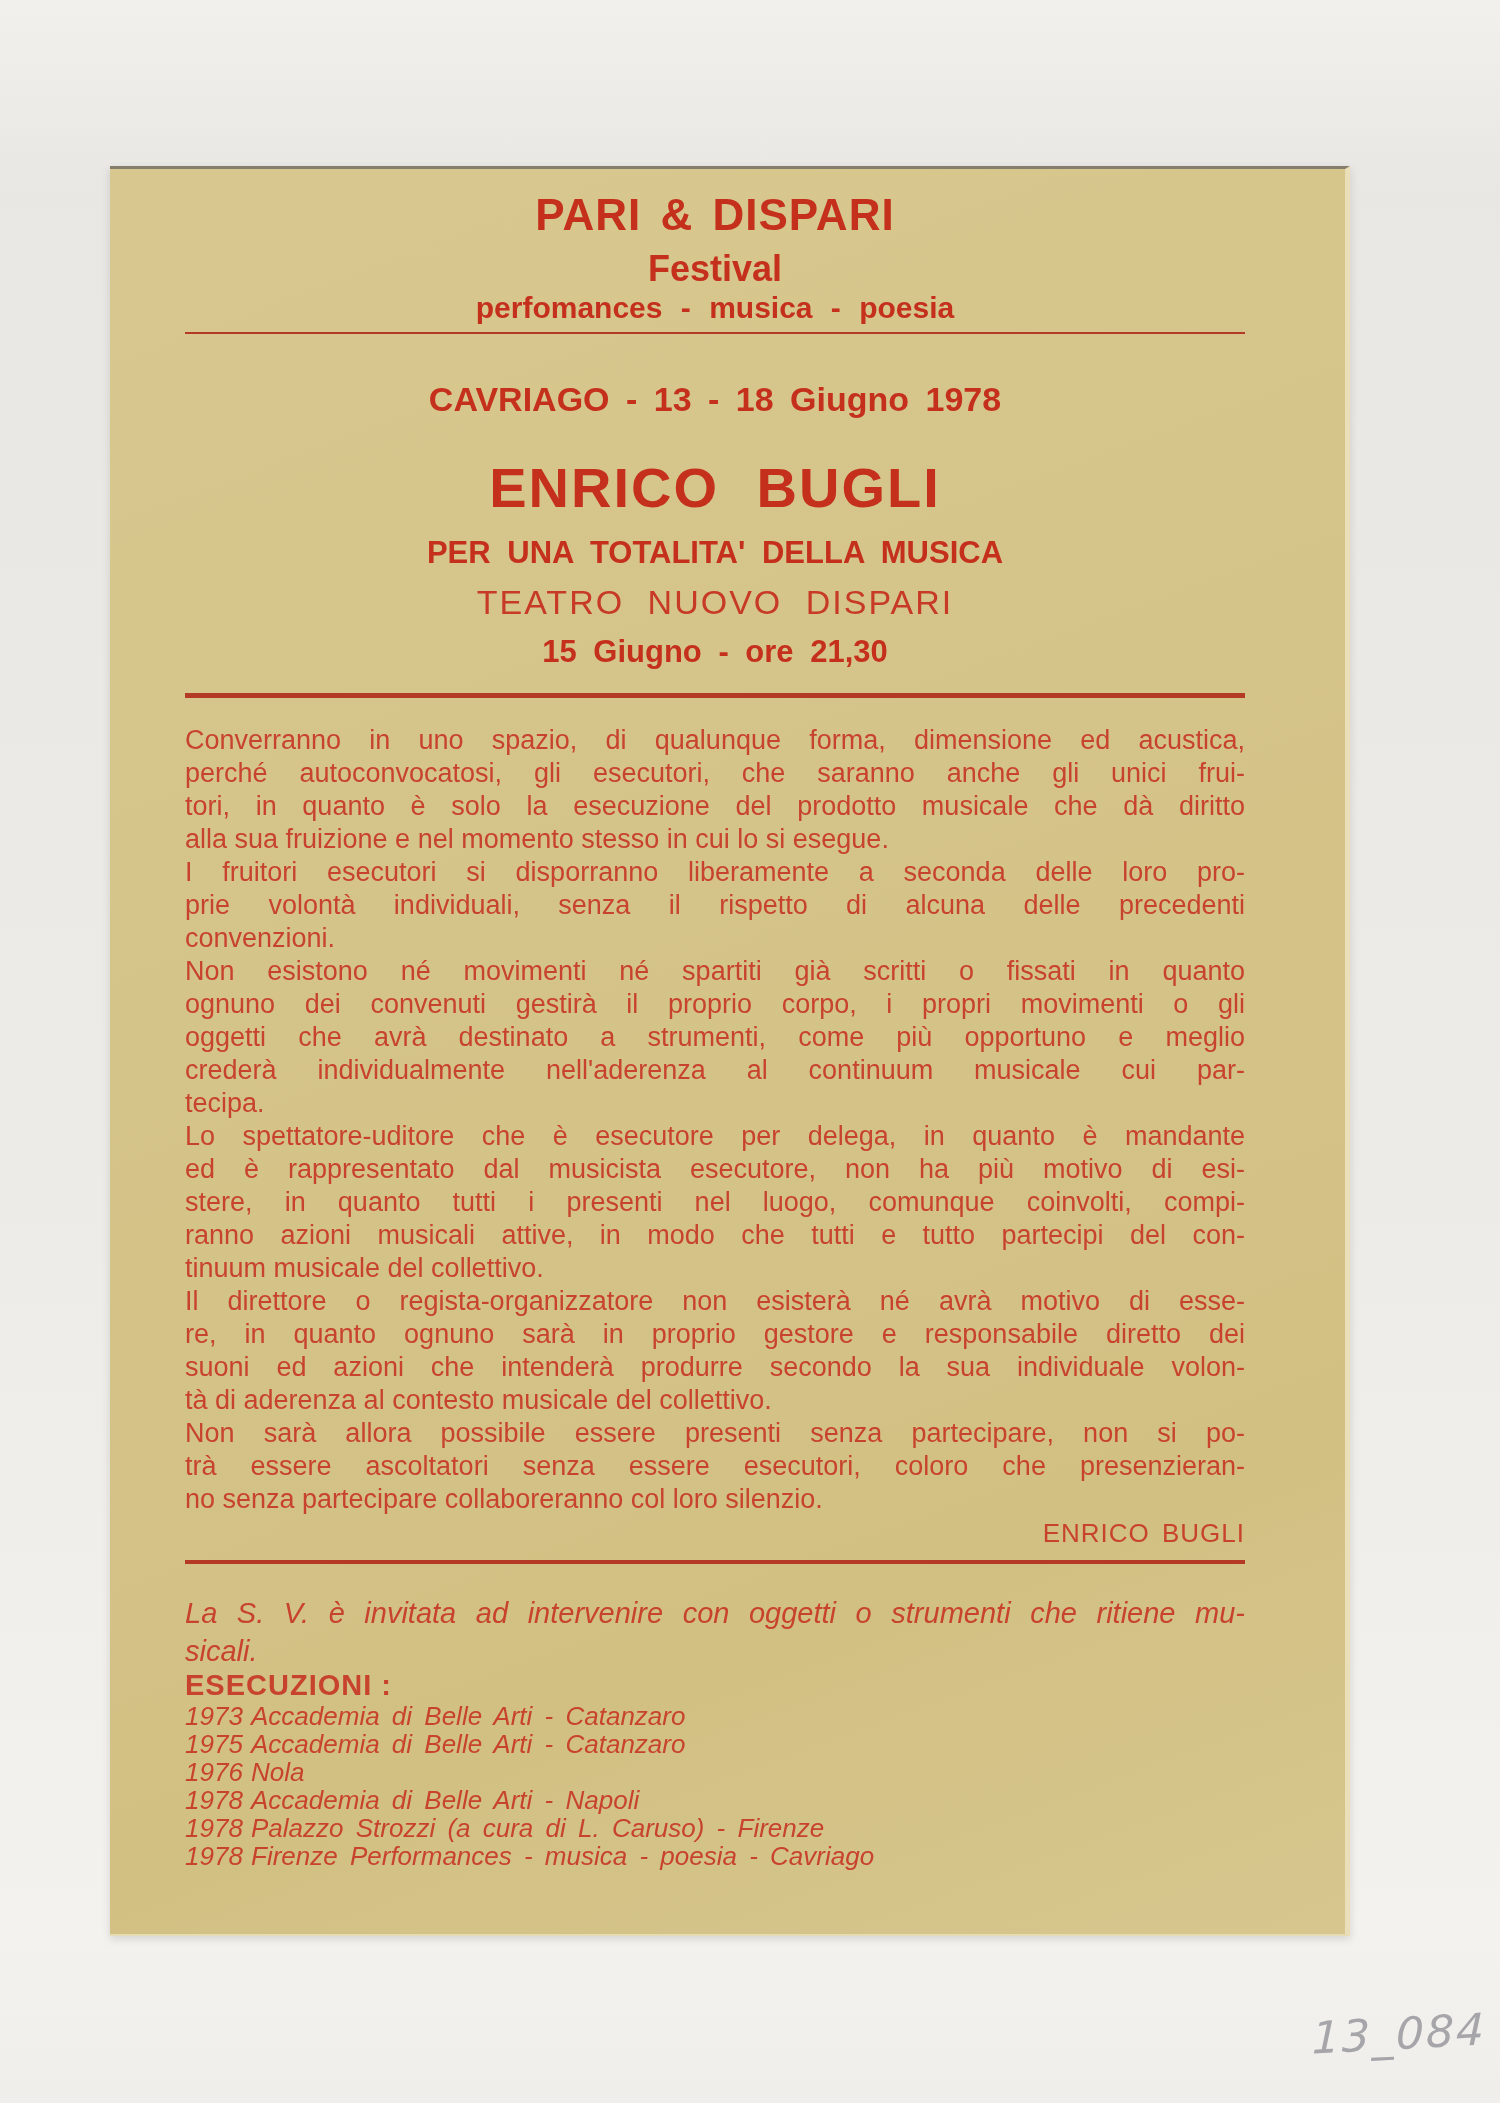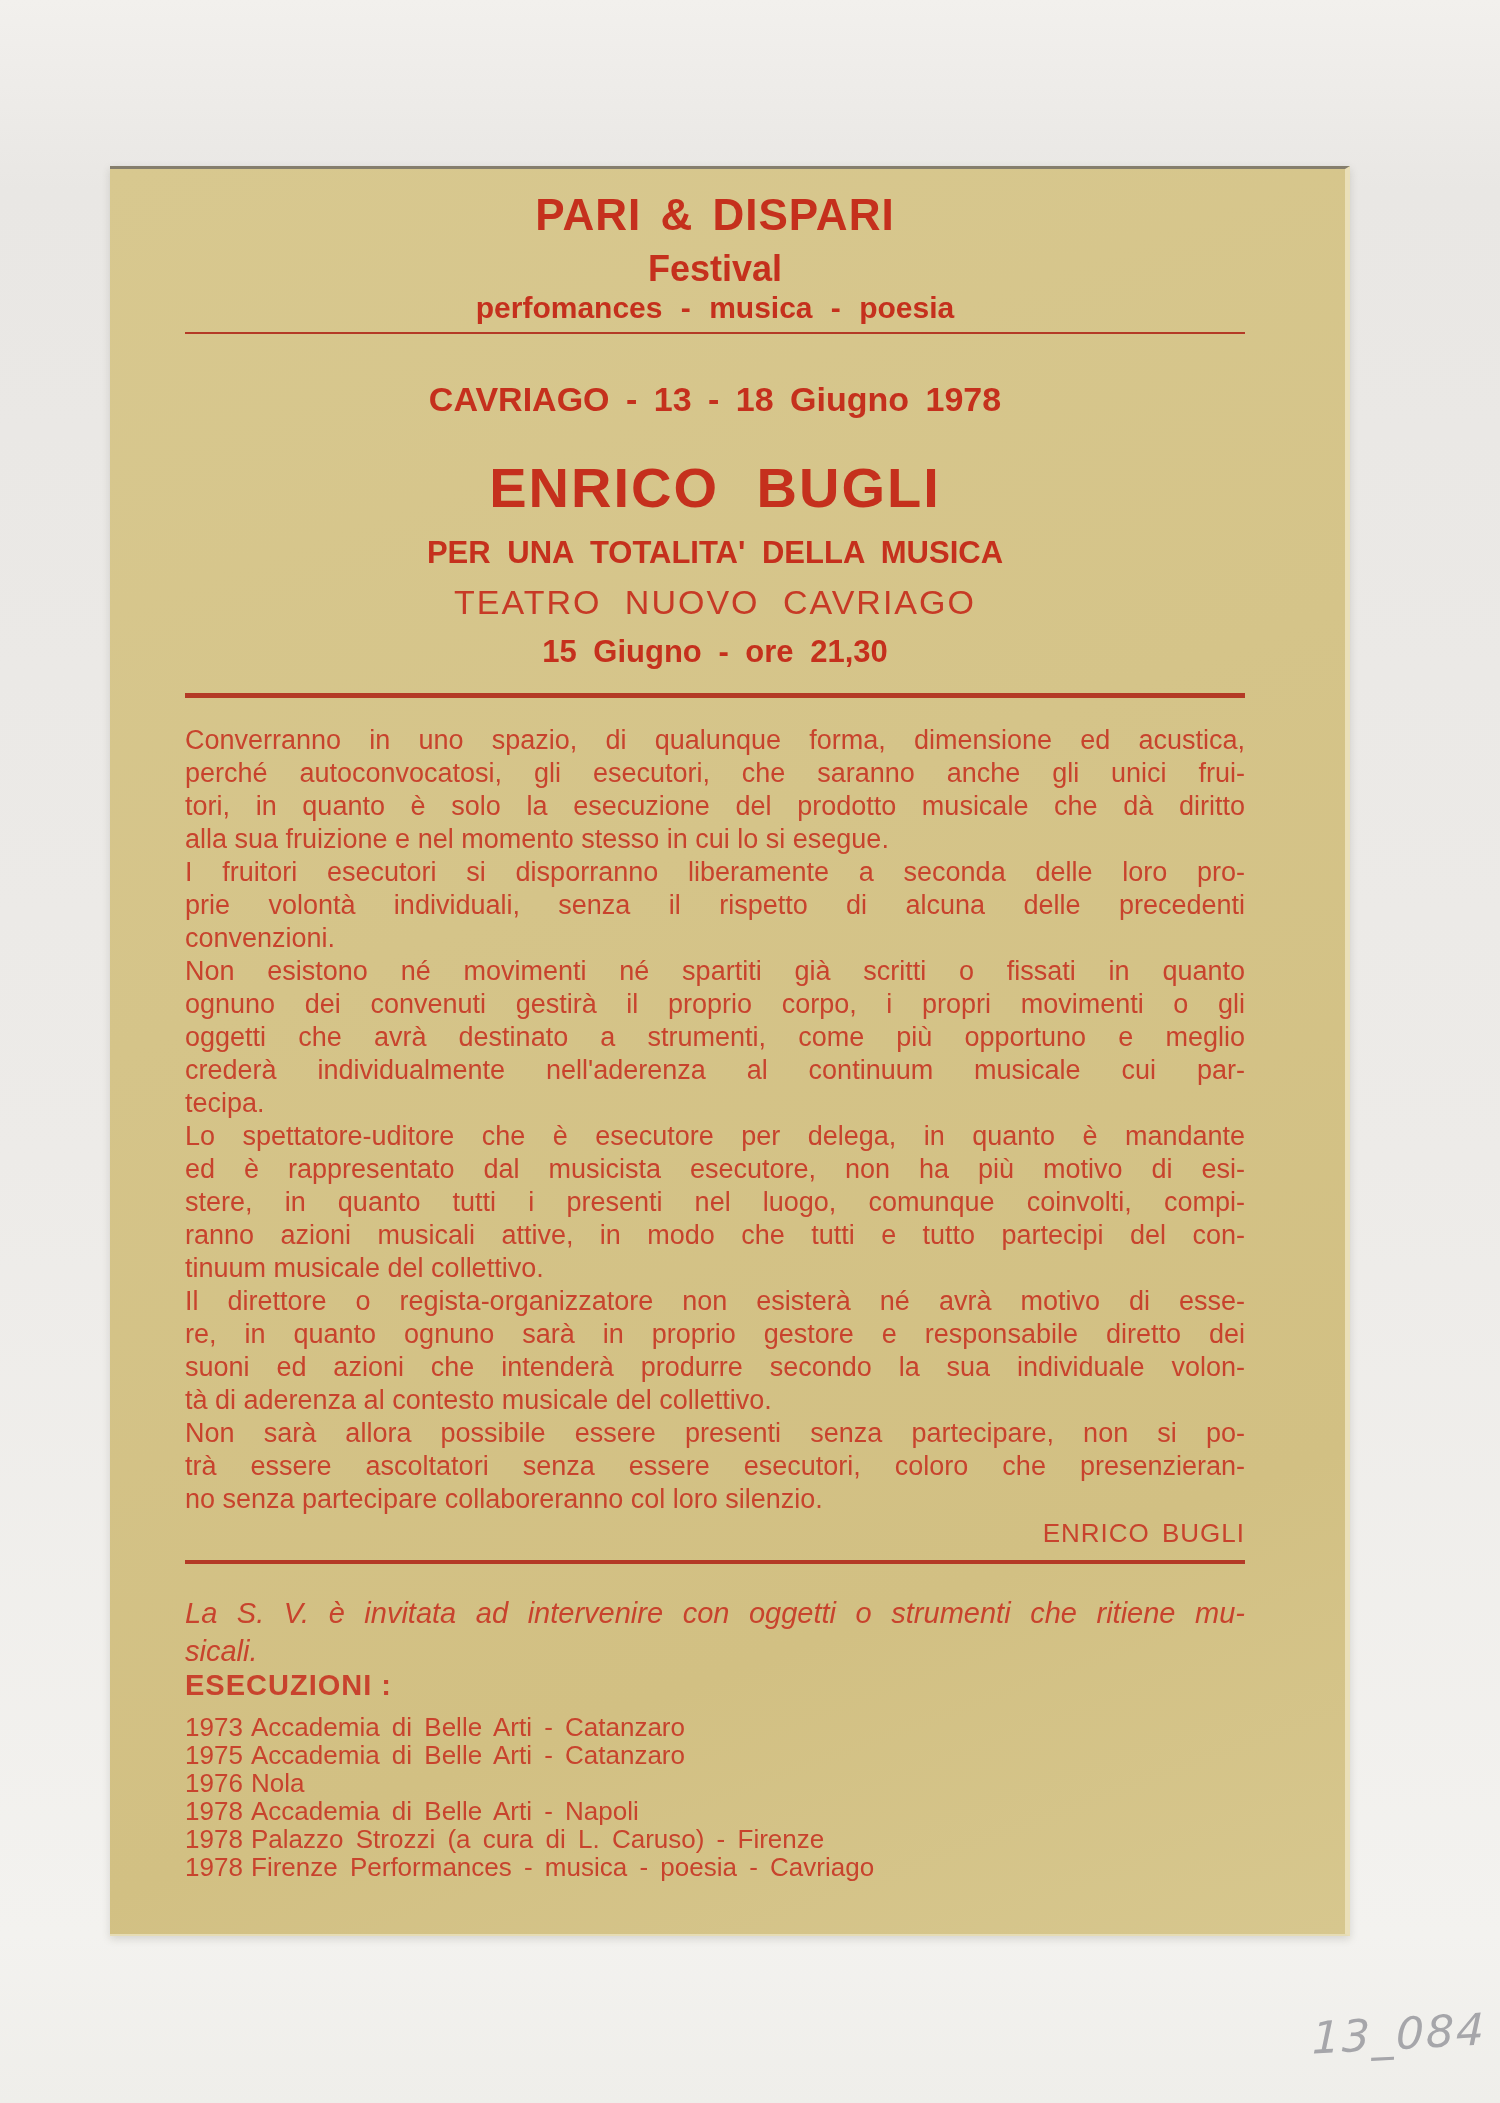--- a/index.html
+++ b/index.html
@@ -147,23 +147,24 @@
   .invitation .bline { line-height: 38px; }
 
   .esec-heading {
     font-size: 29px;
     line-height: 30px;
     letter-spacing: 1px;
     color: #c8432d;
     font-weight: bold;
   }
   .esec-list {
-    margin-top: 13px;
+    margin-top: 2px;
     font-size: 26px;
     color: #c8432d;
+    font-style: italic;
   }
   .esec-row {
     display: flex;
     line-height: 28px;
     word-spacing: 5px;
   }
   .esec-year {
     width: 66px;
     flex: 0 0 66px;
   }
@@ -195,21 +196,21 @@
     <div class="h-tagline center">perfomances - musica - poesia</div>
 
     <div class="rule-thin"></div>
 
     <div class="ev-dates center">CAVRIAGO - 13 - 18 Giugno 1978</div>
 
     <div class="ev-artist center">ENRICO BUGLI</div>
 
     <div class="ev-work center">PER UNA TOTALITA' DELLA MUSICA</div>
 
-    <div class="ev-venue center">TEATRO NUOVO CAVRIAGO</div>
+    <div class="ev-venue center">TEATRO NUOVO DISPARI</div>
 
     <div class="ev-datetime center">15 Giugno - ore 21,30</div>
 
     <div class="rule-thick"></div>
 
     <div class="body-text">
         <div>
           <div class="bline">Converranno in uno spazio, di qualunque forma, dimensione ed acustica,</div>
           <div class="bline">perché autoconvocatosi, gli esecutori, che saranno anche gli unici frui-</div>
           <div class="bline">tori, in quanto è solo la esecuzione del prodotto musicale che dà diritto</div>

